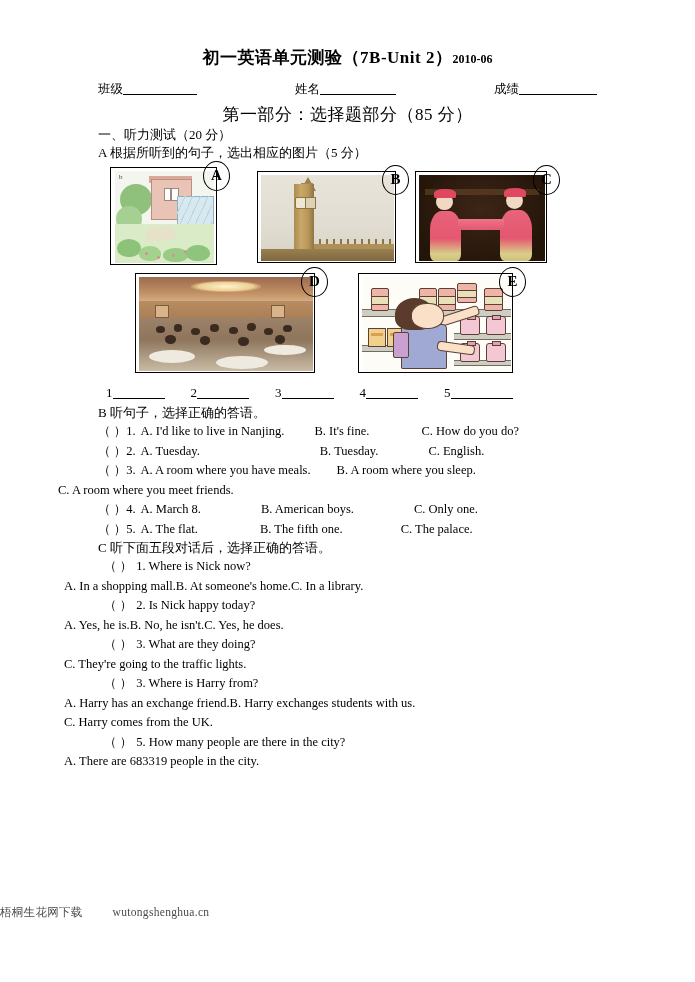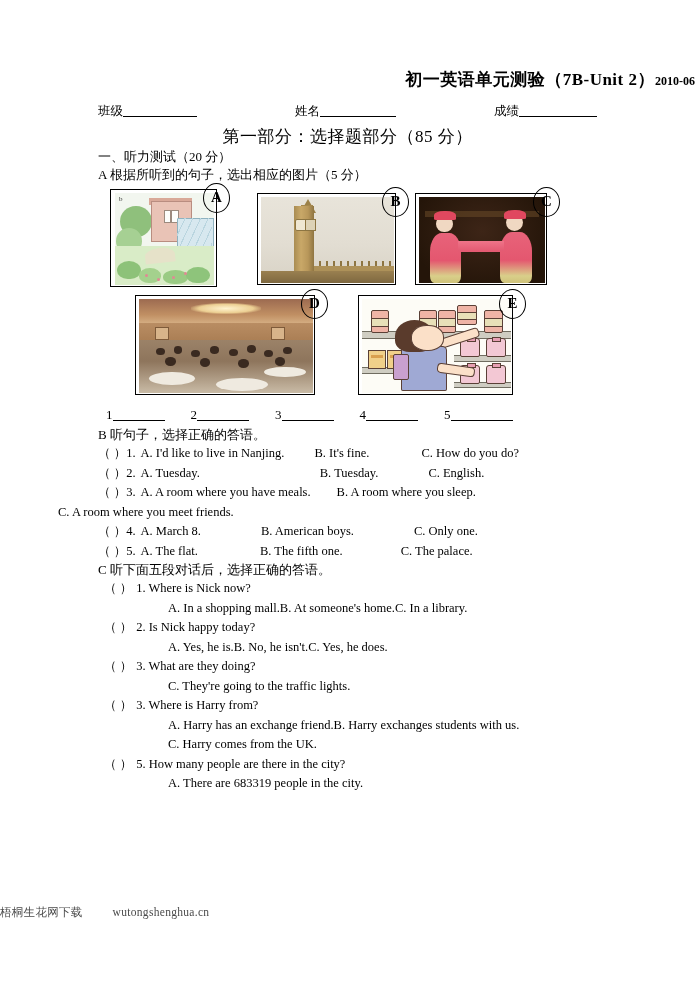--- a/index.html
+++ b/index.html
@@ -20,26 +20,26 @@
     position: absolute;
     left: 0; top: 0;
     width: 695px;
     height: 982px;
     box-sizing: border-box;
     padding: 0 0;
   }
 
   
   .doc-title {
-    text-align: right;
+    text-align: center;
     font-size: 17px;
     font-weight: bold;
     letter-spacing: 0.5px;
     margin: 0;
-    padding-top: 70px;
+    padding-top: 48px;
     line-height: 20px;
   }
   .doc-title .title-date {
     font-size: 12px;
     font-weight: bold;
     letter-spacing: 0;
   }
 
   .id-row {
     display: flex;
@@ -277,21 +277,21 @@
 
   .q-sub {
     font-size: 12.5px;
     line-height: 19.5px;
     white-space: nowrap;
   }
   .q-sub .indent-c { display: inline-block; width: 58px; }
   .q-sub.c-style .indent-c { width: 64px; }
 
   .sec-c .q-row { padding-left: 104px; }
-  .sec-c .q-sub { padding-left: 104px; }
+  .sec-c .q-sub { }
 
   
   .footer {
     position: absolute;
     left: 0;
     bottom: 62px;
     width: 100%;
     text-align: left;
     font-size: 11.5px;
     color: #4a4a4a;

